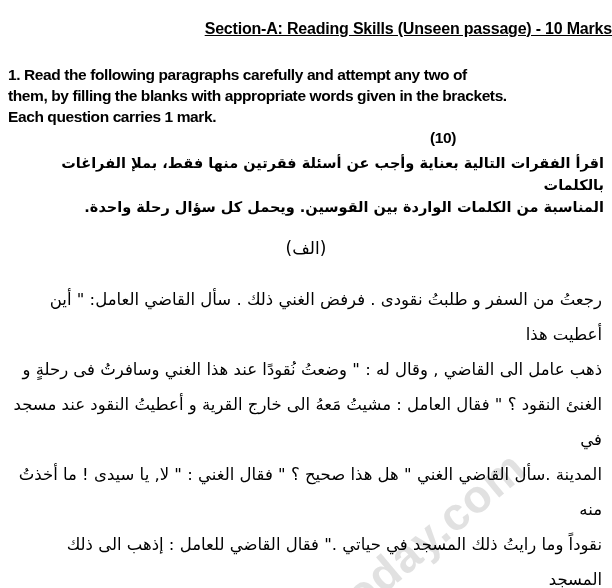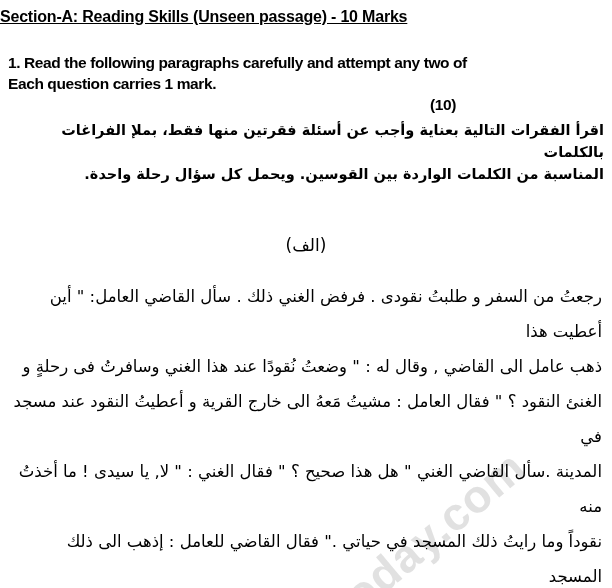--- a/index.html
+++ b/index.html
@@ -4,22 +4,22 @@
 <style>
   html,body{margin:0;padding:0;background:#ffffff;}
   .page{
     position:relative; z-index:0;
     width:612px; height:588px;
     background:#ffffff; color:#000;
     overflow:hidden;
     font-family:"DejaVu Sans", sans-serif;
   }
   .title{
-    padding-top:8px;
-    text-align:left;
+    padding-top:20px;
+    text-align:right;
     font-family:"Liberation Sans", sans-serif;
     font-weight:bold;
     font-size:16px;
     letter-spacing:-0.2px;
     text-decoration:underline;
   }
   .en-block{
     margin:26px 8px 0 8px;
     font-family:"Liberation Sans", sans-serif;
     font-weight:bold;
@@ -31,21 +31,21 @@
   .marks{margin-left:auto; margin-right:148px;}
   .ar-bold{
     margin:4px 8px 0 8px;
     font-weight:bold;
     font-size:14.5px;
     line-height:22px;
     text-align:right;
     direction:rtl;
   }
   .passage-heading{
-    margin-top:48px;
+    margin-top:18px;
     text-align:center;
     font-size:17px;
     line-height:24px;
     direction:rtl;
   }
   .passage{
     margin:22px 10px 0 10px;
     font-size:16.5px;
     line-height:35px;
     text-align:right;
@@ -70,20 +70,21 @@
 <body>
 
 <div class="page">
 
   <div class="watermark">oday.com</div>
 
   <div class="title">Section-A: Reading Skills (Unseen passage) - 10 Marks</div>
 
   <div class="en-block">
     <div>1. Read the following paragraphs carefully and attempt any two of</div>
+    <div>them, by filling the blanks with appropriate words given in the brackets.</div>
     <div class="en-row">
       <span>Each question carries 1 mark.</span>
       <span class="marks">(10)</span>
     </div>
   </div>
 
   <div class="ar-bold" dir="rtl">
     <div>اقرأ الفقرات التالية بعناية وأجب عن أسئلة فقرتين منها فقط، بملإ الفراغات بالكلمات</div>
     <div>المناسبة من الكلمات الواردة بين القوسين. ويحمل كل سؤال رحلة واحدة.</div>
   </div>

